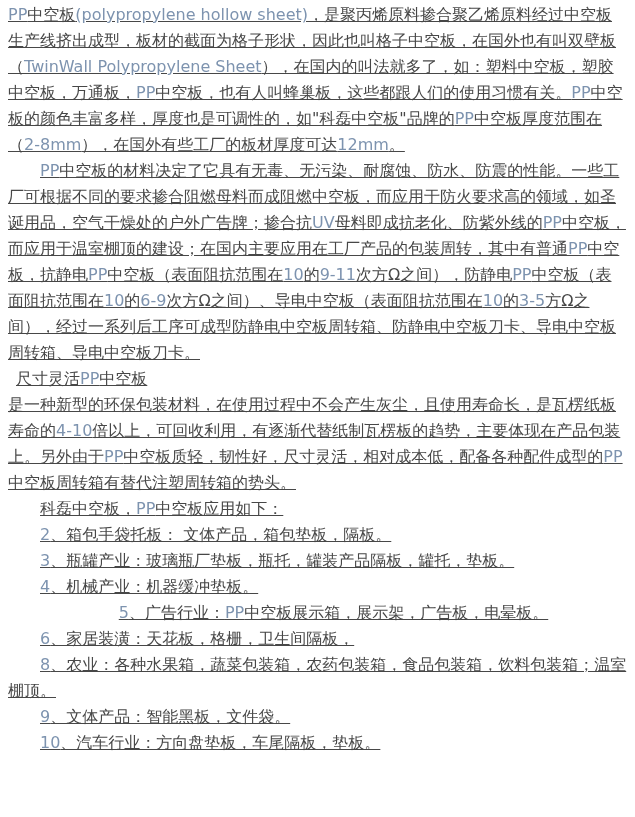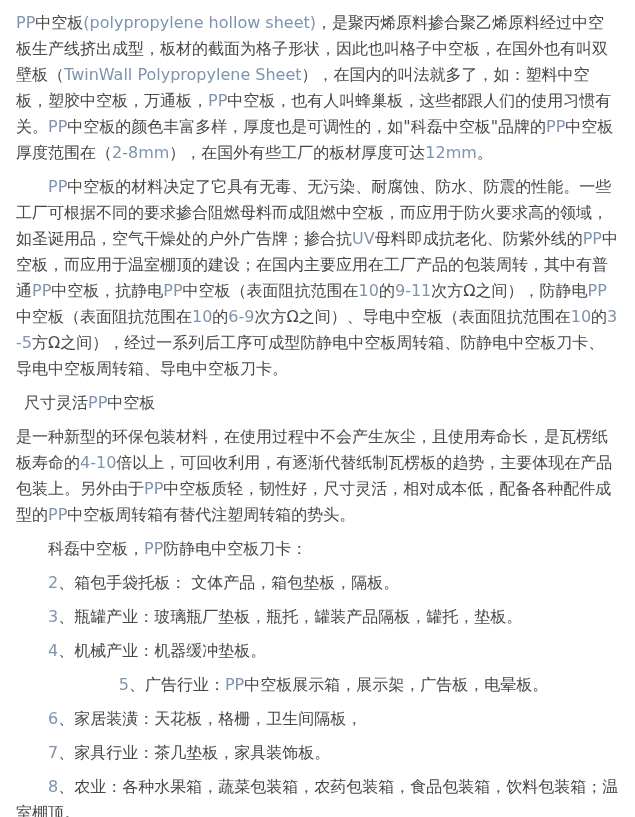--- a/index.html
+++ b/index.html
@@ -13,43 +13,43 @@
     overflow: hidden;
     font-family: "DejaVu Sans", sans-serif;
     font-size: 16px;
     line-height: 26px;
     color: #474747;
   }
   main.article {
     padding: 2px 8px 0 8px;
   }
   p.para {
-    margin: 8px;
+    margin: 0;
     padding: 0;
     text-align: left;
     word-break: break-all;
+    text-decoration: underline;
   }
   span.latin {
     color: #7d93af;
   }
   span.cjk {
     color: inherit;
   }
 </style>
 </head>
 <body>
 
 <main class="article">
     <p class="para" style="text-indent: 0em;"><span class="latin">PP</span><span class="cjk">中空板</span><span class="latin">(polypropylene hollow sheet)</span><span class="cjk">，是聚丙烯原料掺合聚乙烯原料经过中空板生产线挤出成型，板材的截面为格子形状，因此也叫格子中空板，在国外也有叫双壁板（</span><span class="latin">TwinWall Polypropylene Sheet</span><span class="cjk">），在国内的叫法就多了，如：塑料中空板，塑胶中空板，万通板，</span><span class="latin">PP</span><span class="cjk">中空板，也有人叫蜂巢板，这些都跟人们的使用习惯有关。</span><span class="latin">PP</span><span class="cjk">中空板的颜色丰富多样，厚度也是可调性的，如"科磊中空板"品牌的</span><span class="latin">PP</span><span class="cjk">中空板厚度范围在（</span><span class="latin">2-8mm</span><span class="cjk">），在国外有些工厂的板材厚度可达</span><span class="latin">12mm</span><span class="cjk">。</span></p>
     <p class="para" style="text-indent: 2em;"><span class="latin">PP</span><span class="cjk">中空板的材料决定了它具有无毒、无污染、耐腐蚀、防水、防震的性能。一些工厂可根据不同的要求掺合阻燃母料而成阻燃中空板，而应用于防火要求高的领域，如圣诞用品，空气干燥处的户外广告牌；掺合抗</span><span class="latin">UV</span><span class="cjk">母料即成抗老化、防紫外线的</span><span class="latin">PP</span><span class="cjk">中空板，而应用于温室棚顶的建设；在国内主要应用在工厂产品的包装周转，其中有普通</span><span class="latin">PP</span><span class="cjk">中空板，抗静电</span><span class="latin">PP</span><span class="cjk">中空板（表面阻抗范围在</span><span class="latin">10</span><span class="cjk">的</span><span class="latin">9-11</span><span class="cjk">次方Ω之间），防静电</span><span class="latin">PP</span><span class="cjk">中空板（表面阻抗范围在</span><span class="latin">10</span><span class="cjk">的</span><span class="latin">6-9</span><span class="cjk">次方Ω之间）、导电中空板（表面阻抗范围在</span><span class="latin">10</span><span class="cjk">的</span><span class="latin">3-5</span><span class="cjk">方Ω之间），经过一系列后工序可成型防静电中空板周转箱、防静电中空板刀卡、导电中空板周转箱、导电中空板刀卡。</span></p>
     <p class="para" style="text-indent: 0.5em;"><span class="cjk">尺寸灵活</span><span class="latin">PP</span><span class="cjk">中空板</span></p>
     <p class="para" style="text-indent: 0em;"><span class="cjk">是一种新型的环保包装材料，在使用过程中不会产生灰尘，且使用寿命长，是瓦楞纸板寿命的</span><span class="latin">4-10</span><span class="cjk">倍以上，可回收利用，有逐渐代替纸制瓦楞板的趋势，主要体现在产品包装上。另外由于</span><span class="latin">PP</span><span class="cjk">中空板质轻，韧性好，尺寸灵活，相对成本低，配备各种配件成型的</span><span class="latin">PP</span><span class="cjk">中空板周转箱有替代注塑周转箱的势头。</span></p>
-    <p class="para" style="text-indent: 2em;"><span class="cjk">科磊中空板，</span><span class="latin">PP</span><span class="cjk">防静电中空板刀卡：</span></p>
+    <p class="para" style="text-indent: 2em;"><span class="cjk">科磊中空板，</span><span class="latin">PP</span><span class="cjk">中空板应用如下：</span></p>
     <p class="para" style="text-indent: 2em;"><span class="latin">2</span><span class="cjk">、箱包手袋托板： 文体产品，箱包垫板，隔板。</span></p>
     <p class="para" style="text-indent: 2em;"><span class="latin">3</span><span class="cjk">、瓶罐产业：玻璃瓶厂垫板，瓶托，罐装产品隔板，罐托，垫板。</span></p>
     <p class="para" style="text-indent: 2em;"><span class="latin">4</span><span class="cjk">、机械产业：机器缓冲垫板。</span></p>
     <p class="para" style="text-indent: 2em; text-align: center;"><span class="latin">5</span><span class="cjk">、广告行业：</span><span class="latin">PP</span><span class="cjk">中空板展示箱，展示架，广告板，电晕板。</span></p>
     <p class="para" style="text-indent: 2em;"><span class="latin">6</span><span class="cjk">、家居装潢：天花板，格栅，卫生间隔板，</span></p>
-    <p class="para" style="text-indent: 2em;"><span class="latin">7</span><span class="cjk">、家具行业：茶几垫板，家具装饰板。</span></p>
     <p class="para" style="text-indent: 2em;"><span class="latin">8</span><span class="cjk">、农业：各种水果箱，蔬菜包装箱，农药包装箱，食品包装箱，饮料包装箱；温室棚顶。</span></p>
     <p class="para" style="text-indent: 2em;"><span class="latin">9</span><span class="cjk">、文体产品：智能黑板，文件袋。</span></p>
     <p class="para" style="text-indent: 2em;"><span class="latin">10</span><span class="cjk">、汽车行业：方向盘垫板，车尾隔板，垫板。</span></p>
   </main>
 
 </body></html>

